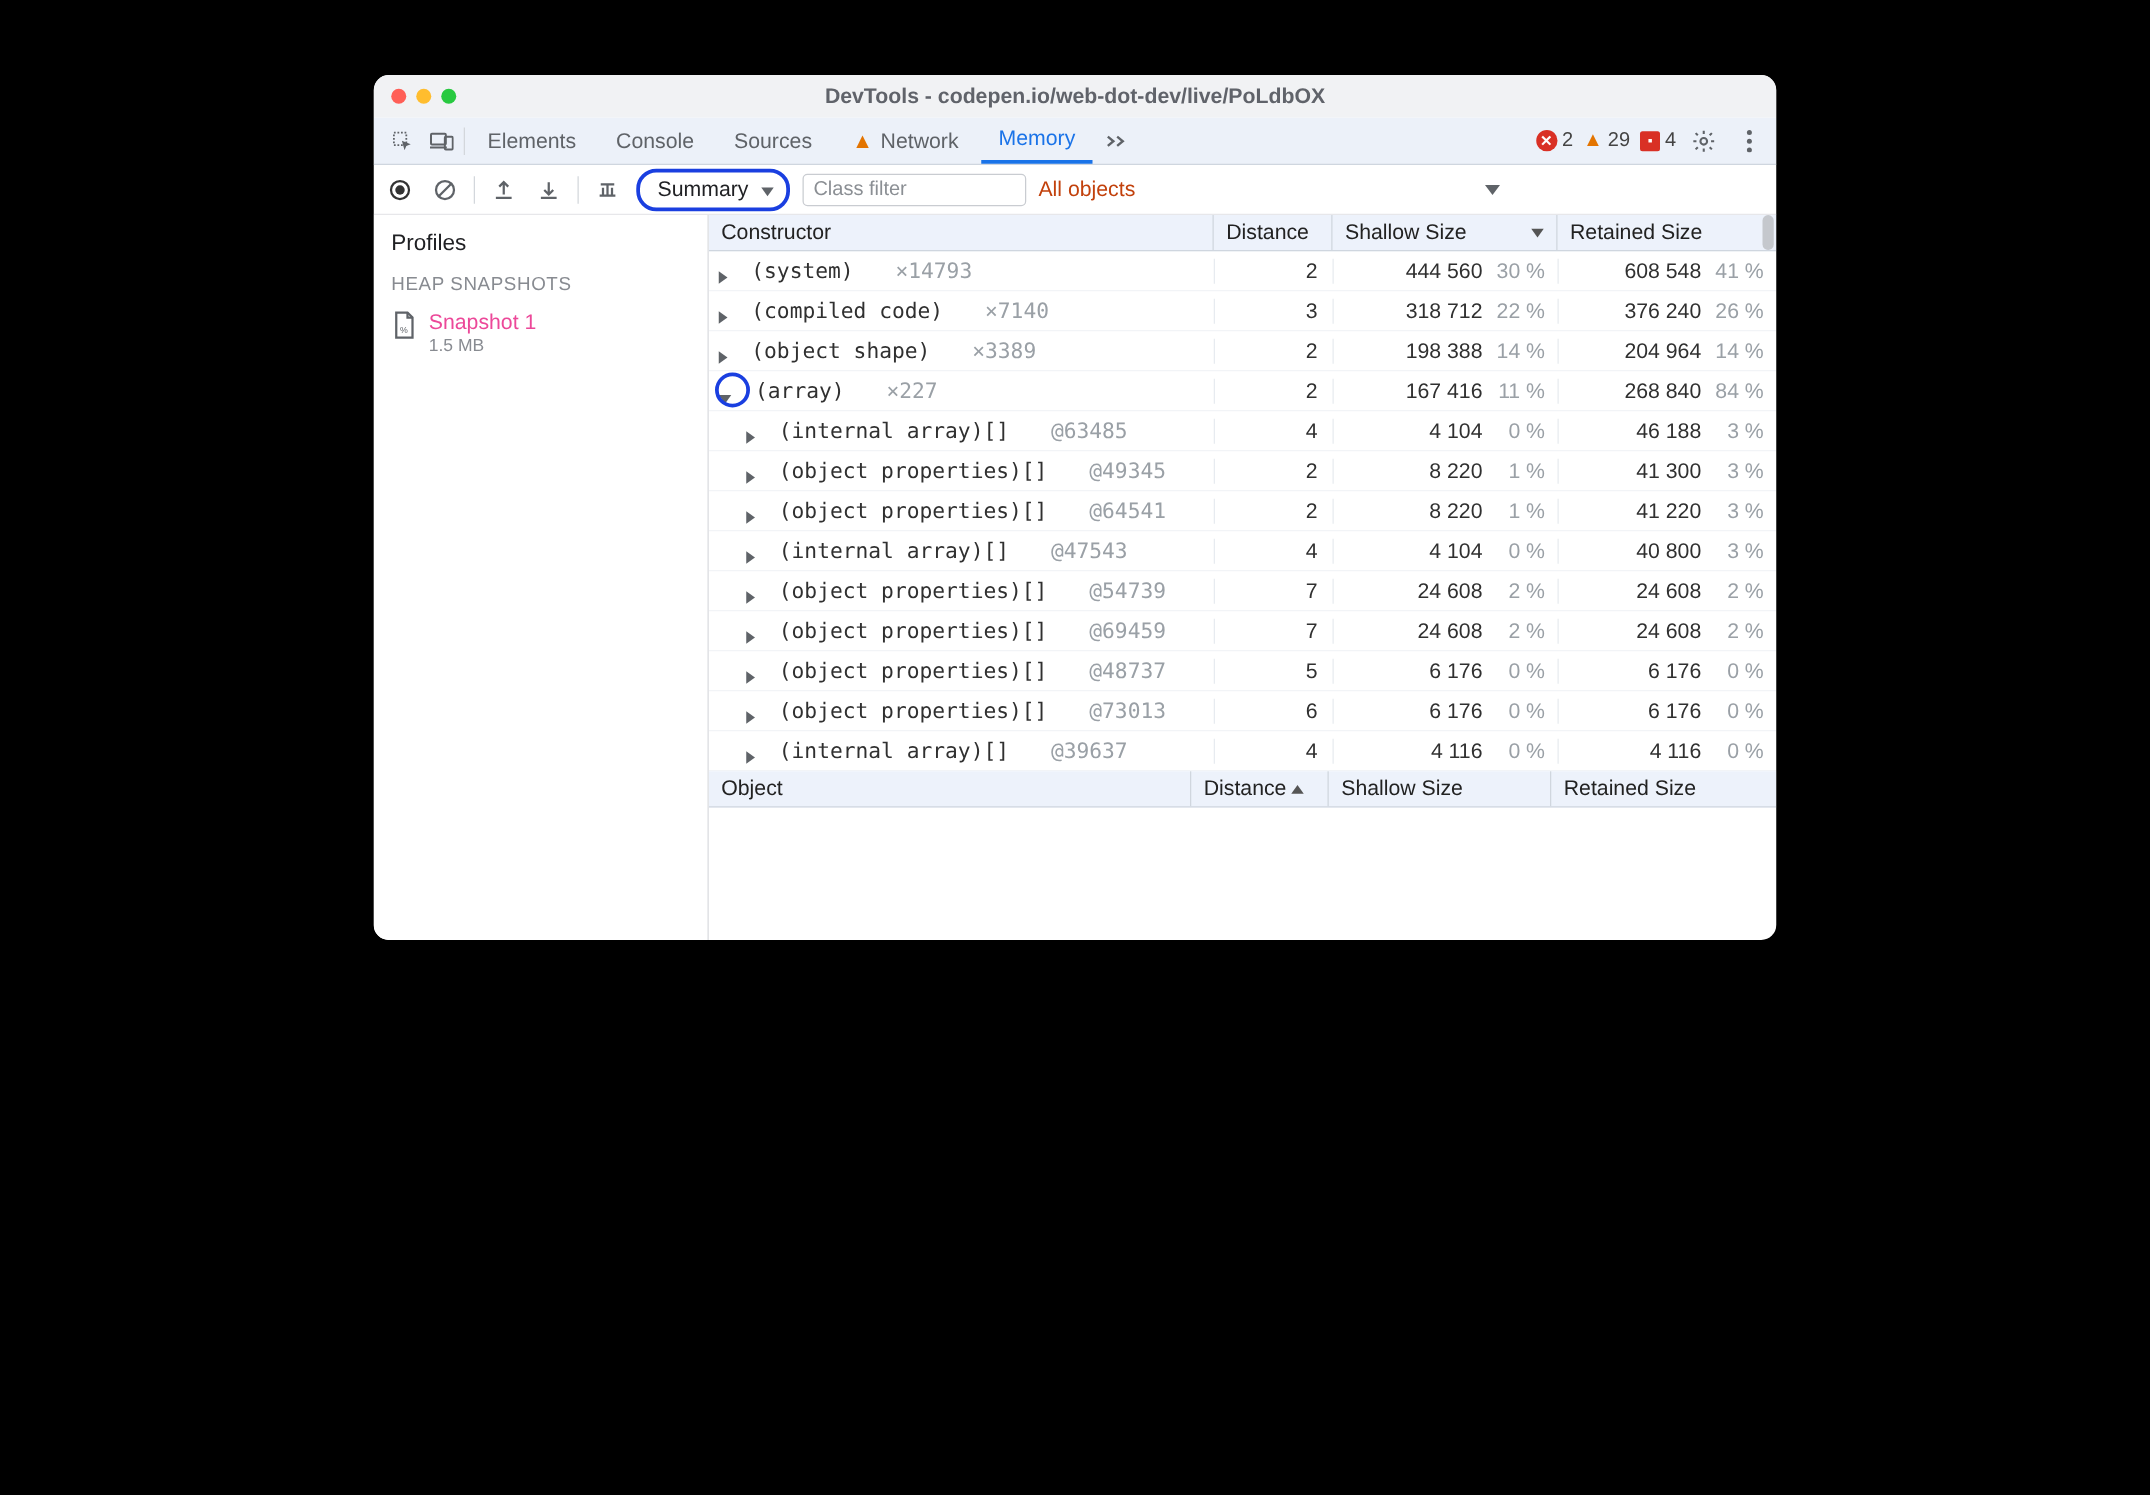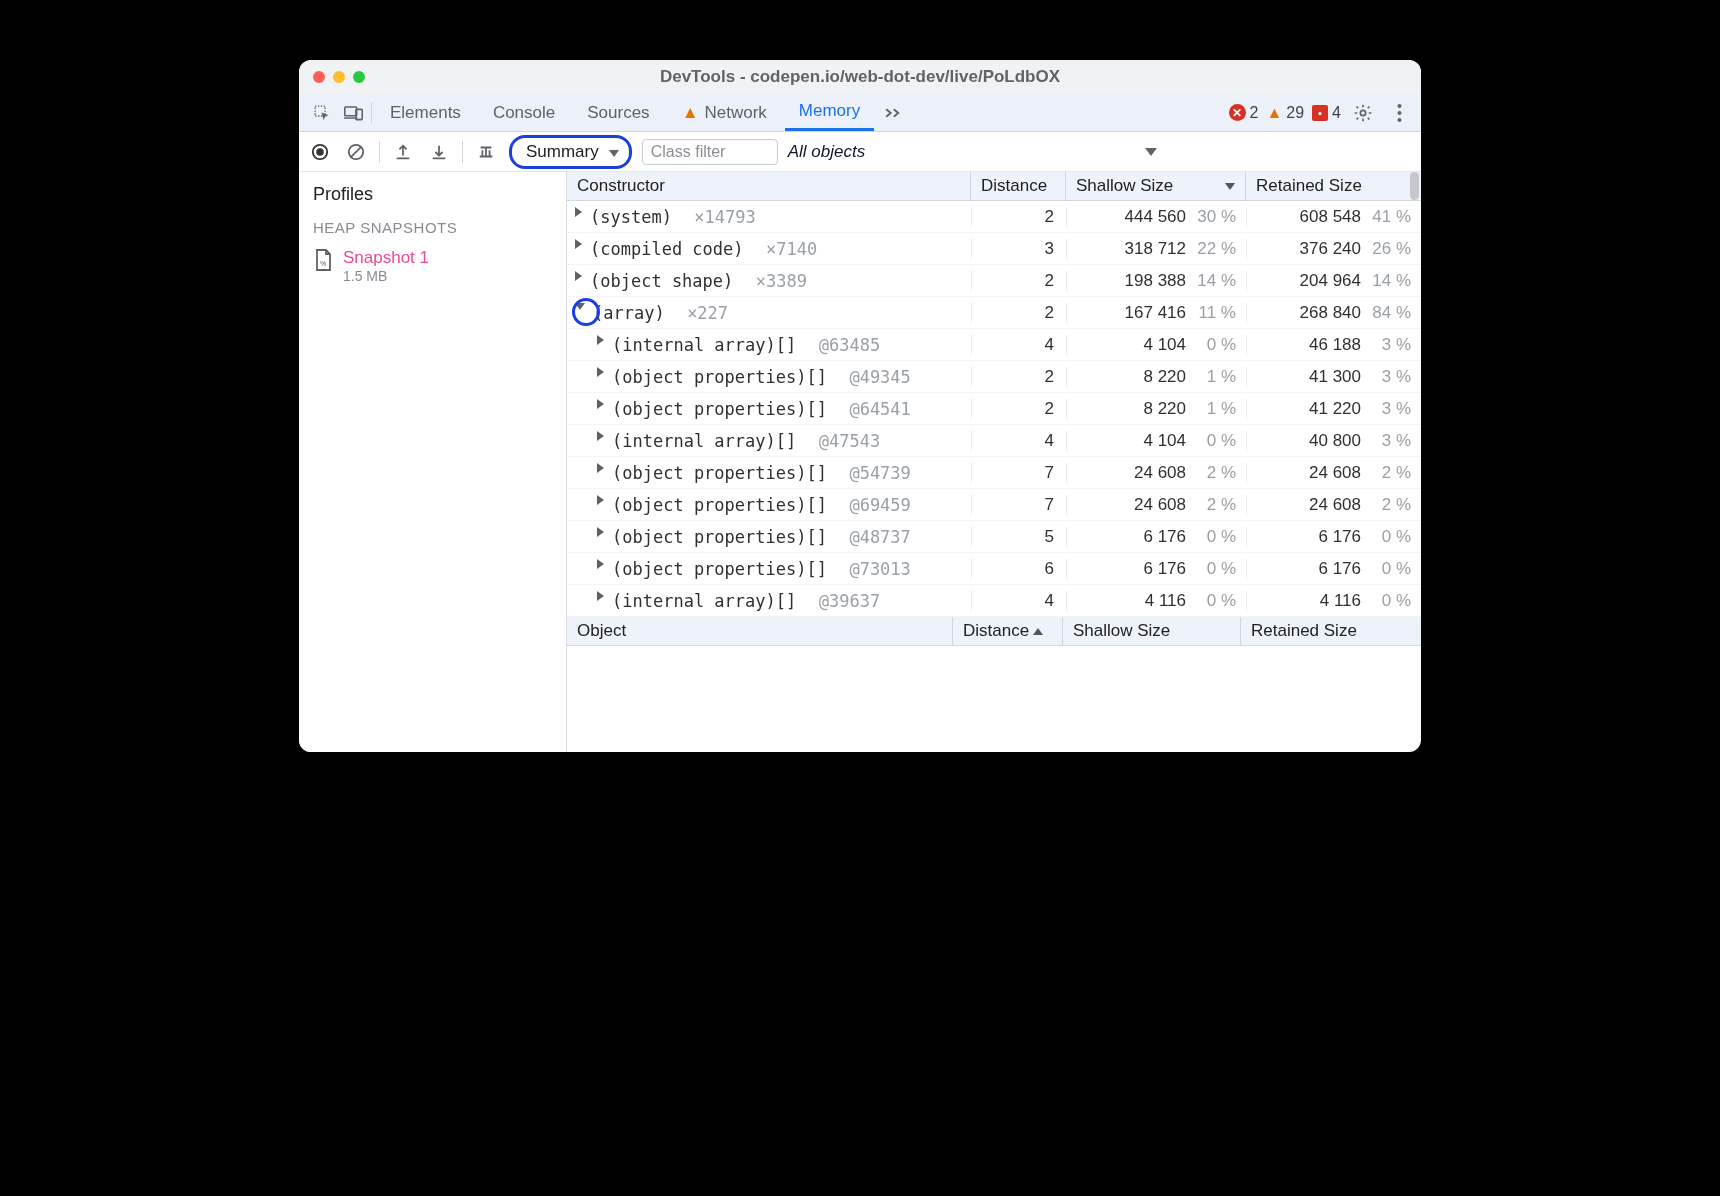--- a/index.html
+++ b/index.html
@@ -76,26 +76,26 @@
     padding:4px 30px 4px 14px;
     position:relative;
     font-size:17px;
     color:#202124;
   }
   .summary-dd:after{
     content:""; position:absolute; right:10px; top:50%; transform:translateY(-30%);
     border-left:5px solid transparent;border-right:5px solid transparent;border-top:7px solid #5f6368;
   }
   .class-filter {
-    border:1px solid #c9ccd1; border-radius:4px; height:26px; padding:0 8px; width:136px;
+    border:1px solid #c9ccd1; border-radius:4px; height:26px; padding:0 8px; width:179px;
     font-size:16px; color:#333;
   }
   .class-filter::placeholder{color:#8b8f94;}
   .all-objects {
-    display:flex; align-items:center; gap:280px; color:#0f172a; font-size:17px;font-style:italic;
+    display:flex; align-items:center; gap:280px; color:#c2410c; font-size:17px;
   }
   .tiny-tri{
     width:0;height:0;border-left:6px solid transparent;border-right:6px solid transparent;border-top:8px solid #5f6368;
   }
   
   .body {
     display:flex; height:580px;
   }
   .sidebar {
     width:268px; border-right:1px solid #dadce0; background:#fff; padding-top:10px;
@@ -121,21 +121,21 @@
   .col-con{flex:1;}
   .col-dist{width:95px; justify-content:flex-start;}
   .col-sh{width:180px;}
   .col-ret{width:175px;}
   .sort-tri{ width:0;height:0;border-left:5px solid transparent;border-right:5px solid transparent;border-top:7px solid #555; }
   .mem-rows{ overflow:auto; flex:0 0 auto; font-size:17px; position:relative;}
   .row {
     display:flex; align-items:center; height:32px;
     border-bottom:1px solid #f2f4f7;
   }
-  .row .c-con{flex:1; display:flex; align-items:flex-start;  font-family:Menlo, Consolas, monospace; font-size:17px; gap:2px; padding-left:8px;}
+  .row .c-con{flex:1; display:flex; align-items:flex-end;  font-family:Menlo, Consolas, monospace; font-size:17px; gap:13px; padding-left:8px;}
   .row .c-dist{width:95px; text-align:right; padding-right:12px; border-left:1px solid #e7ebf0;}
   .row .c-sh{width:180px; text-align:right; padding-right:10px; display:flex; justify-content:flex-end; gap:8px; border-left:1px solid #e7ebf0;}
   .row .c-ret{width:175px; text-align:right; padding-right:10px; display:flex; justify-content:flex-end; gap:8px; border-left:1px solid #e7ebf0;padding-left:28px;}
   .pct{color:#9aa0a6; min-width:42px; text-align:right; display:inline-block;}
   .muted{color:#9aa0a6;}
   .arrow-right {
     width:0;height:0;border-top:5px solid transparent;border-bottom:5px solid transparent;border-left:7px solid #5f6368;
     margin-right:6px; flex-shrink:0;
   }
   .arrow-down {

